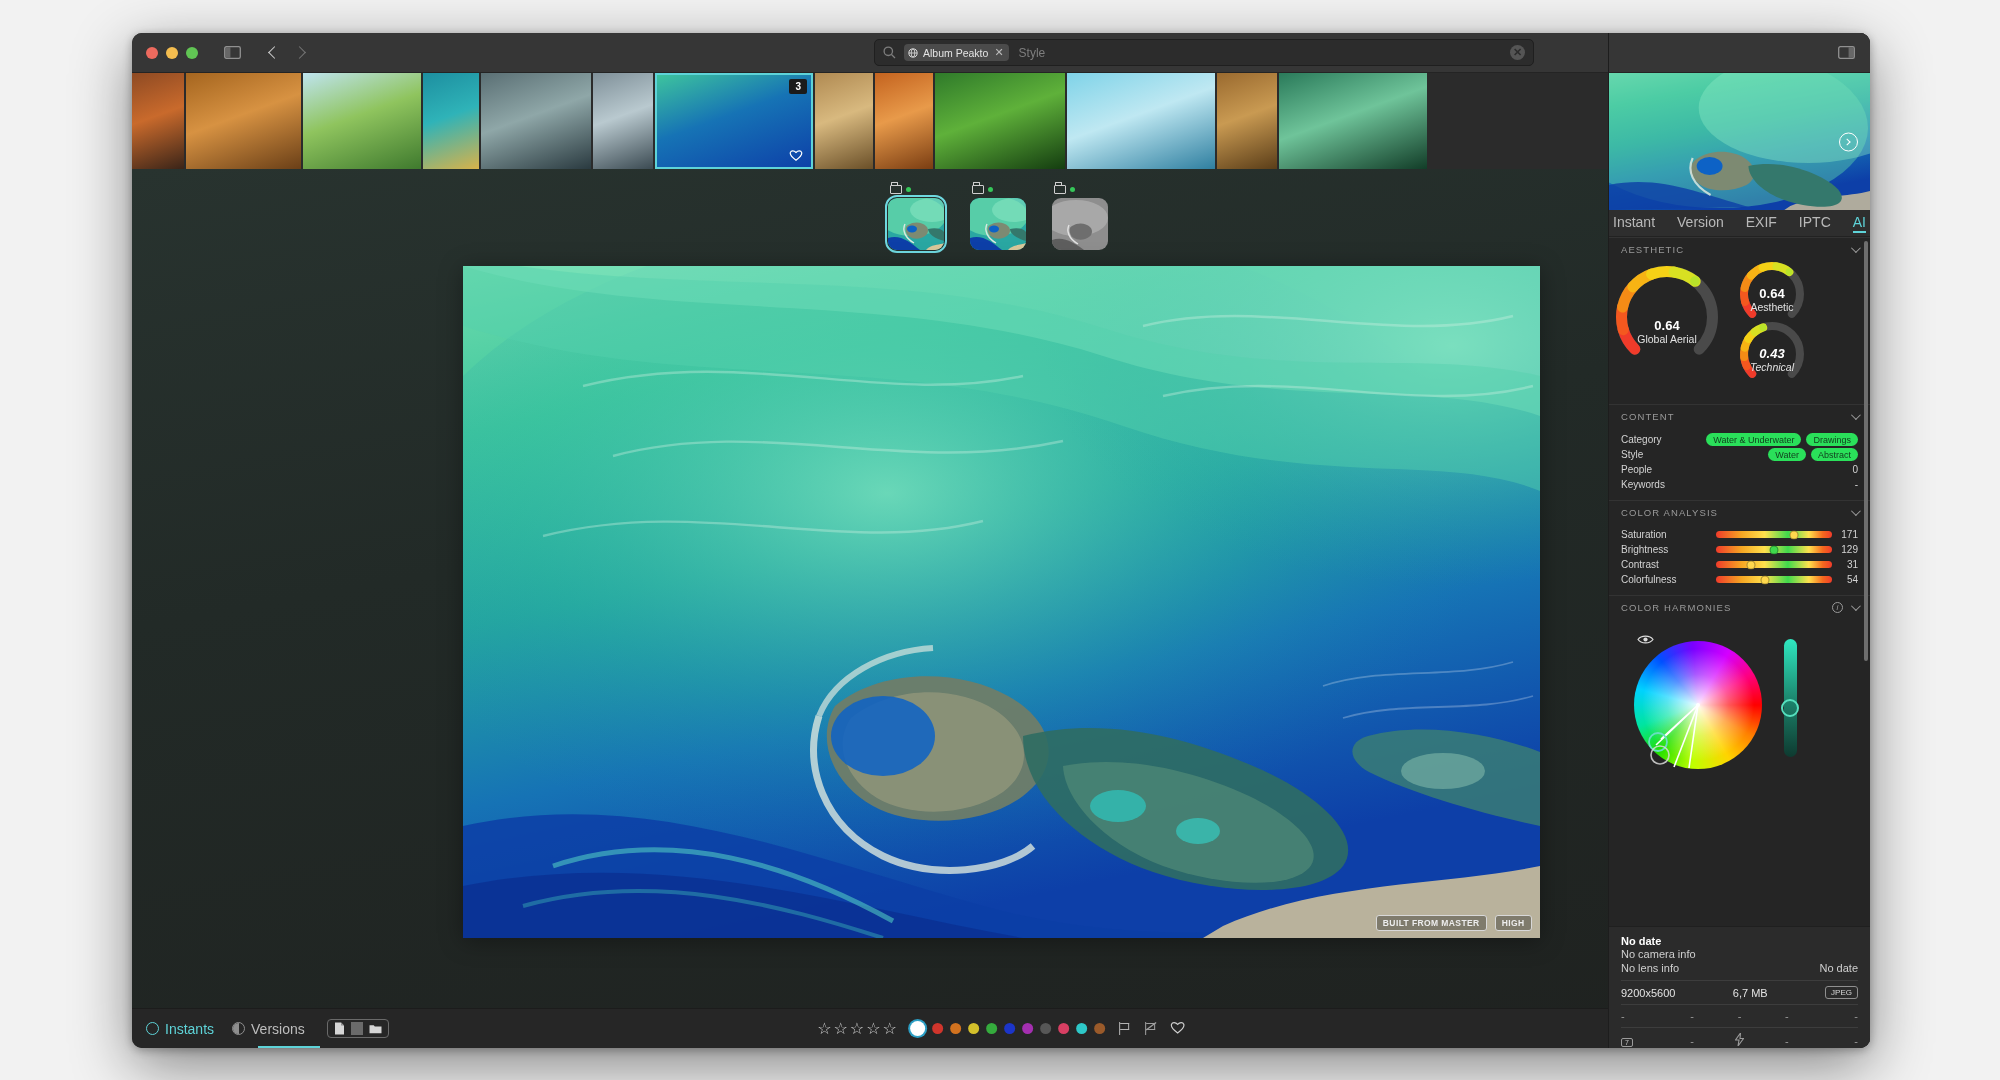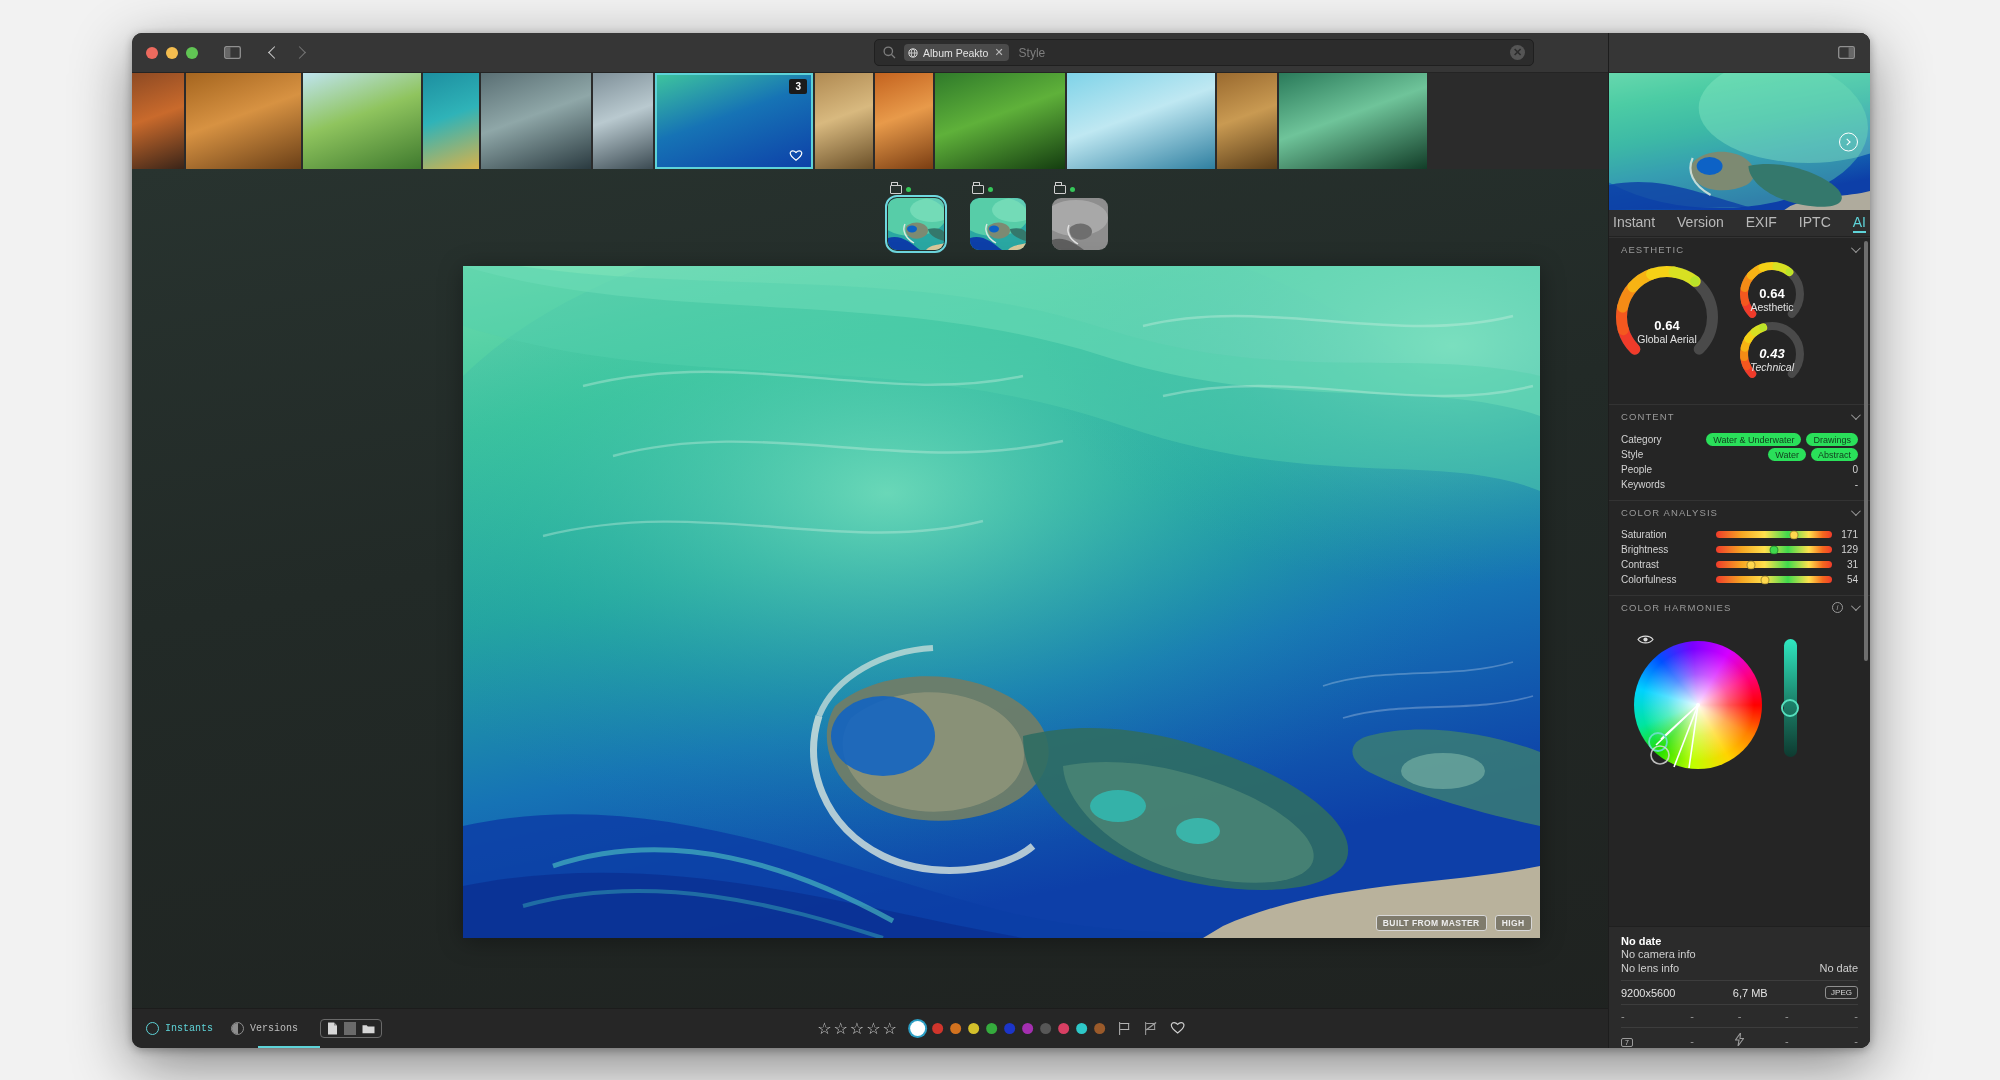--- a/index.html
+++ b/index.html
@@ -224,21 +224,21 @@
   .seg-toggle { display: flex; align-items: center; gap: 6px; }
   .ring {
     width: 13px; height: 13px; border-radius: 50%;
     border: 1.8px solid #5ed3d8;
   }
   .ring.off { border-color: #8e8e8e; position: relative; overflow: hidden; }
   .ring.off::after {
     content:''; position:absolute; left:0; top:0; width:50%; height:100%;
     background: #8e8e8e;
   }
-  .seg-label { font-size: 10px; color: #bdbdbd; font-family: Liberation Mono, monospace; }
+  .seg-label { font-size: 14px; color: #bdbdbd; }
   .seg-label.active { color: #5ed3d8; }
   #instants-underline {
     position: absolute; left: 126px; bottom: 0;
     width: 62px; height: 2px; background: #5ed3d8;
   }
   .mini-group {
     display: flex; align-items: center;
     border: 1px solid #6a6a6a; border-radius: 4px;
     height: 19px; margin-left: 12px;
   }

